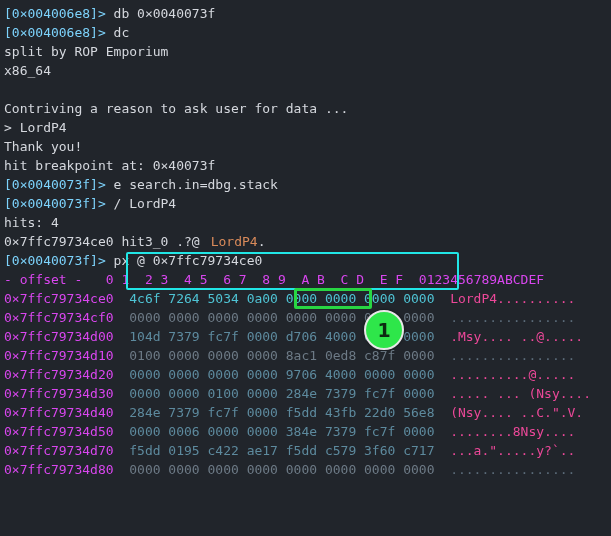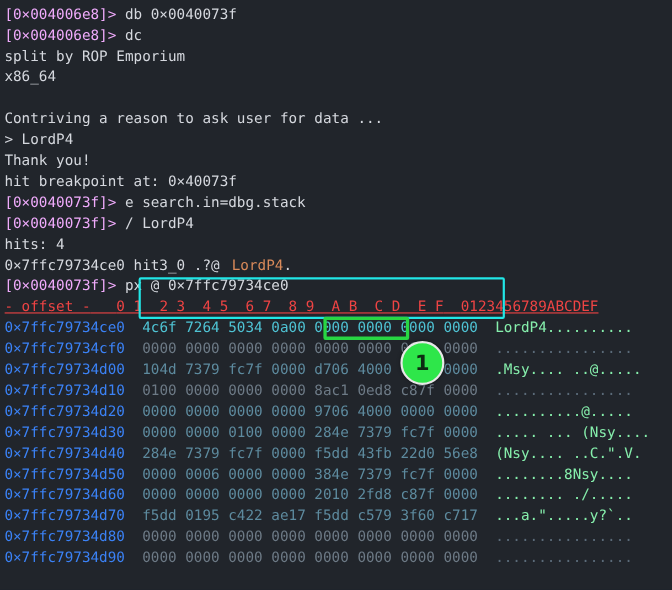--- a/index.html
+++ b/index.html
@@ -26,30 +26,30 @@
     letter-spacing: 0px;
   }
   .scroll {
     padding: 4px 0 0 4px;
   }
   .line {
     height: 19px;
     white-space: pre;
     overflow: hidden;
   }
-  .prompt { color: #f0abfc; margin-top: 28px; }
+  .prompt { color: #7dd3fc; margin-top: 28px; }
   .plain  { color: #d5d8de; }
   .cmd    { color: #d5d8de; margin-top: 48px; }
   .orange { color: #d98a5a; padding-left: 11px; }
   .brightcyan { color: #4fc3d4; }
   .gray   { color: #6d7a86; }
   .bluegray { color: #5d8a9e; }
-  .hdr    { color: #ef4444; text-decoration: underline; }
-  .addr   { color: #3b82f6; }
-  .asciicol { color: #86efac; }
+  .hdr    { color: #d946ef; }
+  .addr   { color: #d946ef; }
+  .asciicol { color: #ec4899; }
   .asciidim { color: #5b6b79; }
   
   .hl-box {
     position: absolute;
     box-sizing: border-box;
     pointer-events: none;
   }
   .hl-cyan {
     border: 2px solid #21e6e6;
     border-radius: 2px;
@@ -122,27 +122,25 @@
     <div class="line"><span class="addr">0×7ffc79734d10</span><span>  </span><span class="gray hexcell">0100 0000 0000 0000 8ac1 0ed8 c87f 0000</span><span>  </span><span class="asciidim">................</span></div>
 
     <div class="line"><span class="addr">0×7ffc79734d20</span><span>  </span><span class="bluegray hexcell">0000 0000 0000 0000 9706 4000 0000 0000</span><span>  </span><span class="asciicol">..........@.....</span></div>
 
     <div class="line"><span class="addr">0×7ffc79734d30</span><span>  </span><span class="bluegray hexcell">0000 0000 0100 0000 284e 7379 fc7f 0000</span><span>  </span><span class="asciicol">..... ... (Nsy....</span></div>
 
     <div class="line"><span class="addr">0×7ffc79734d40</span><span>  </span><span class="bluegray hexcell">284e 7379 fc7f 0000 f5dd 43fb 22d0 56e8</span><span>  </span><span class="asciicol">(Nsy.... ..C.".V.</span></div>
 
     <div class="line"><span class="addr">0×7ffc79734d50</span><span>  </span><span class="bluegray hexcell">0000 0006 0000 0000 384e 7379 fc7f 0000</span><span>  </span><span class="asciicol">........8Nsy....</span></div>
 
-    <div class="line"><span class="addr">0×7ffc79734d60</span><span>  </span><span class="bluegray hexcell">0000 0000 0000 0000 2010 2fd8 c87f 0000</span><span>  </span><span class="asciicol">........ ./.....</span></div>
 
     <div class="line"><span class="addr">0×7ffc79734d70</span><span>  </span><span class="bluegray hexcell">f5dd 0195 c422 ae17 f5dd c579 3f60 c717</span><span>  </span><span class="asciicol">...a.".....y?`..</span></div>
 
     <div class="line"><span class="addr">0×7ffc79734d80</span><span>  </span><span class="gray hexcell">0000 0000 0000 0000 0000 0000 0000 0000</span><span>  </span><span class="asciidim">................</span></div>
 
-    <div class="line"><span class="addr">0×7ffc79734d90</span><span>  </span><span class="gray hexcell">0000 0000 0000 0000 0000 0000 0000 0000</span><span>  </span><span class="asciidim">................</span></div>
 
   </div>
 
   <div class="hl-box hl-cyan" style="left:126px; top:252px; width:333px; height:38px;"></div>
 
   <div class="hl-box hl-green" style="left:294px; top:288px; width:78px; height:21px;"></div>
 
   <div class="badge" style="left:364px; top:310px;">1</div>
 </div>
 

